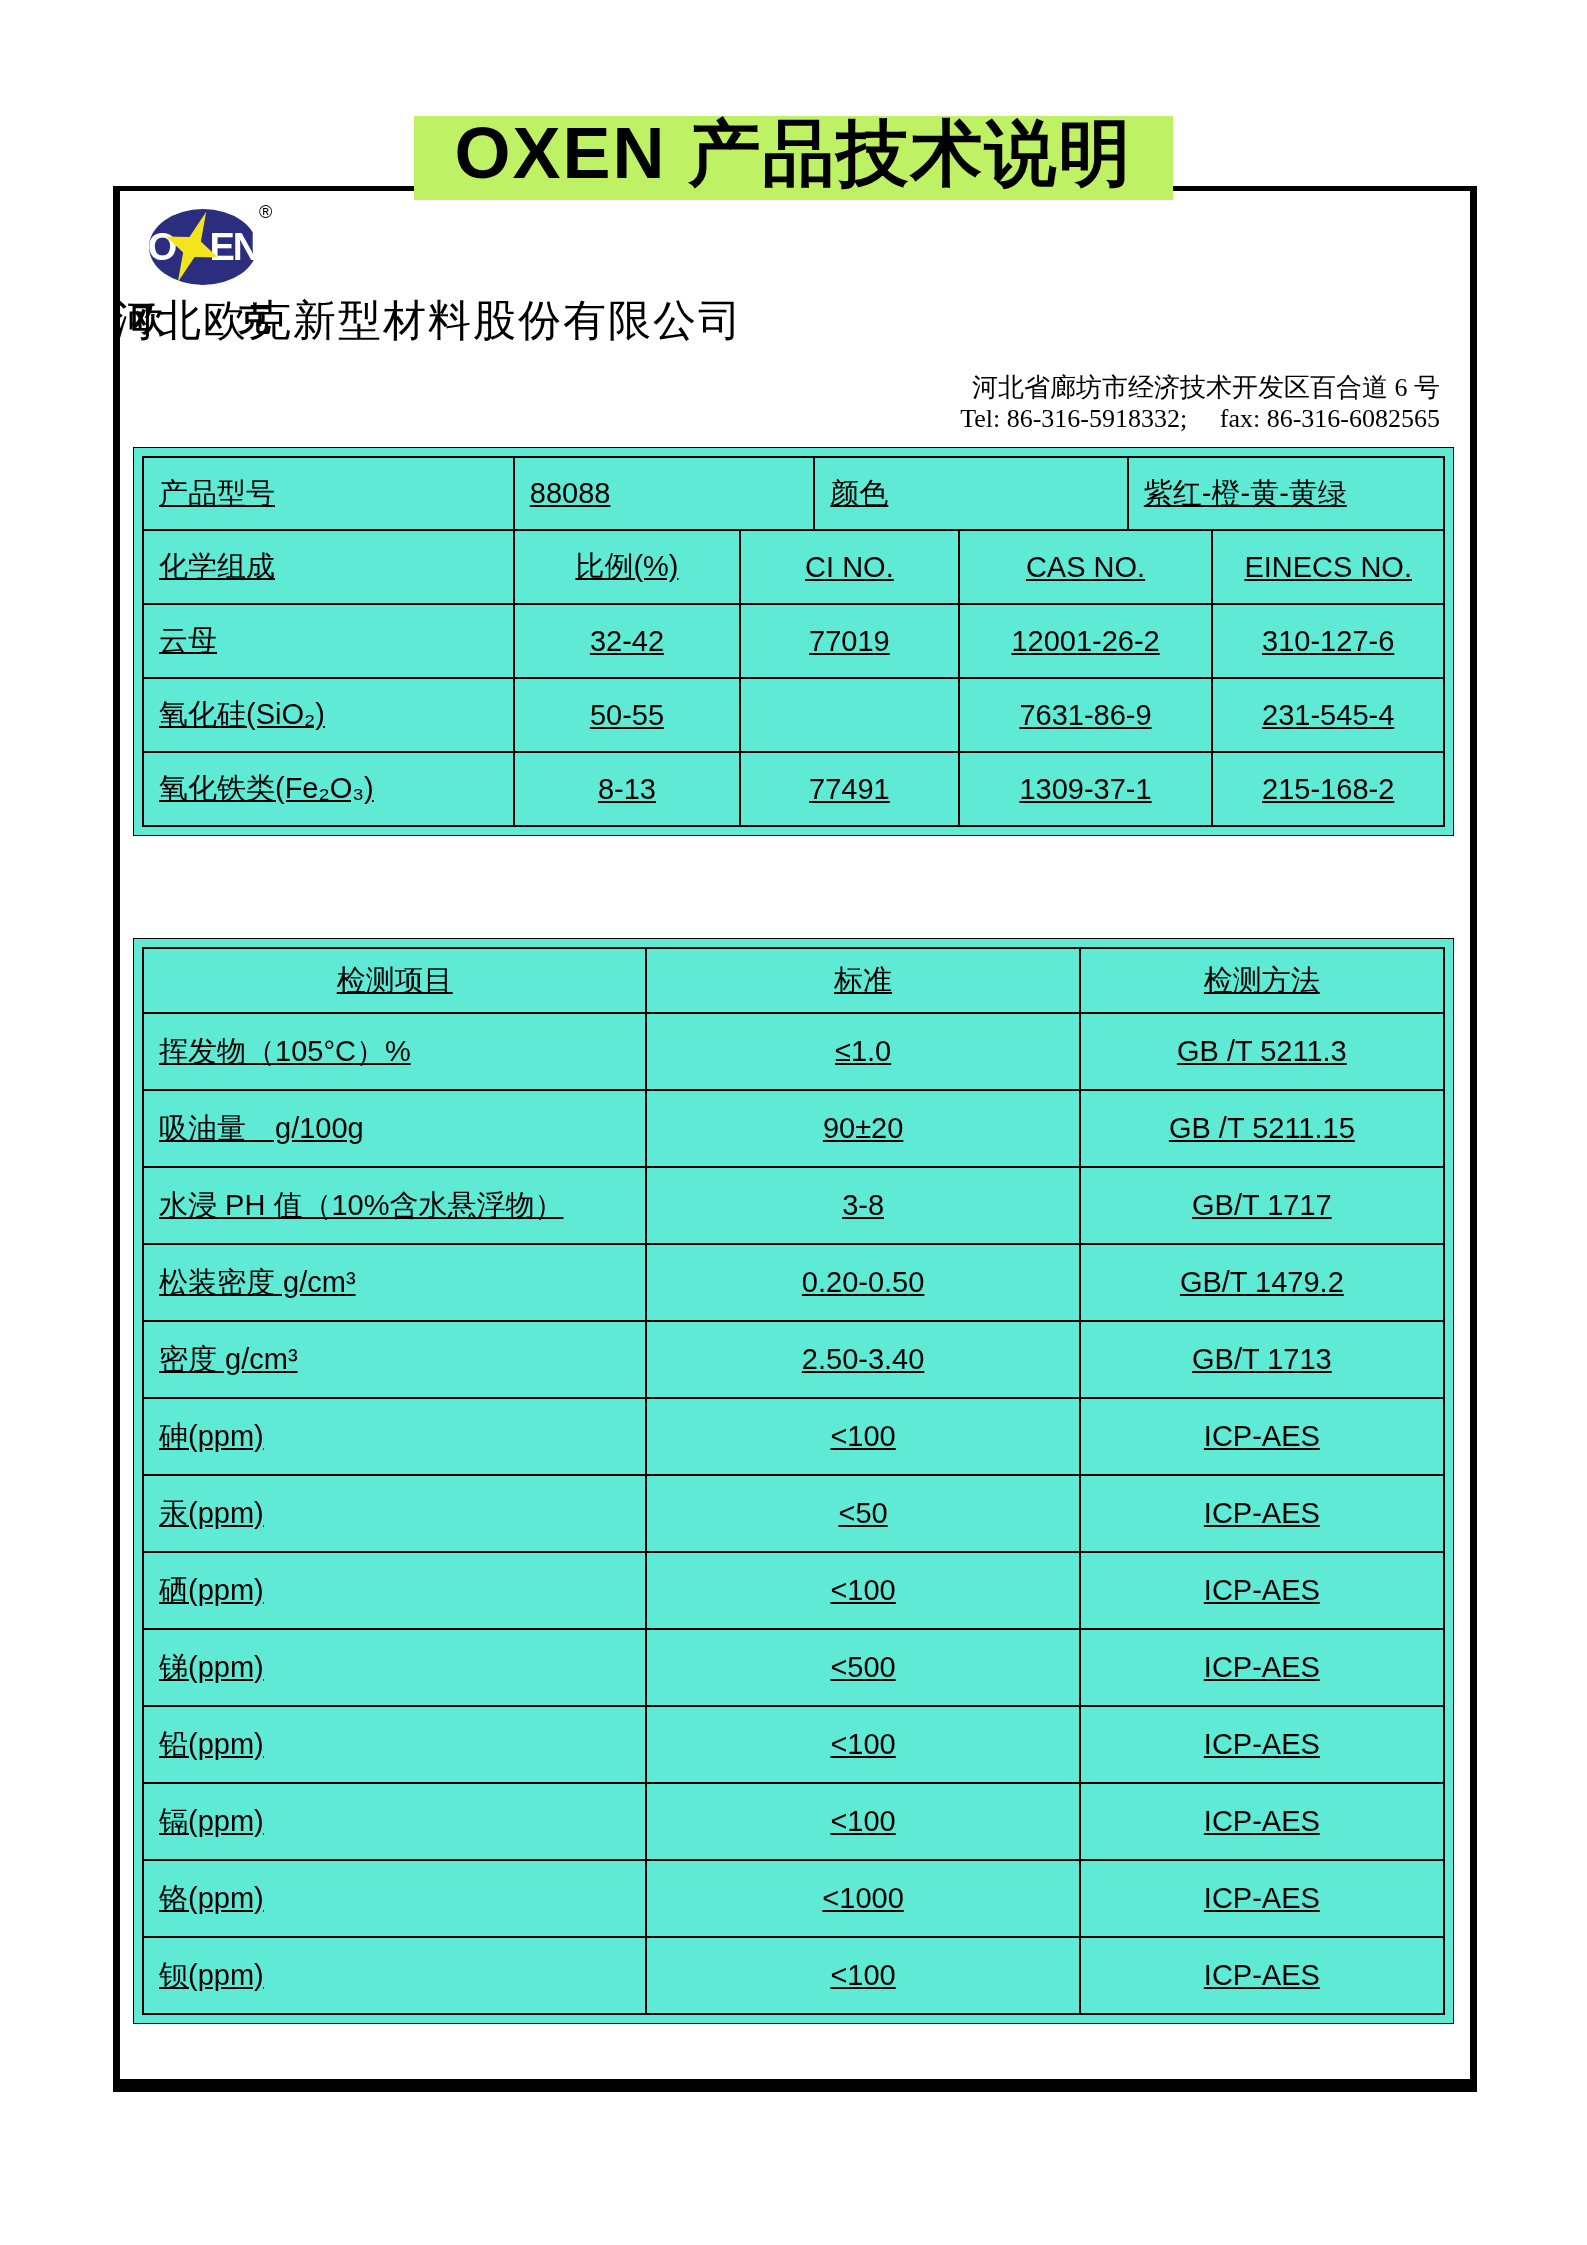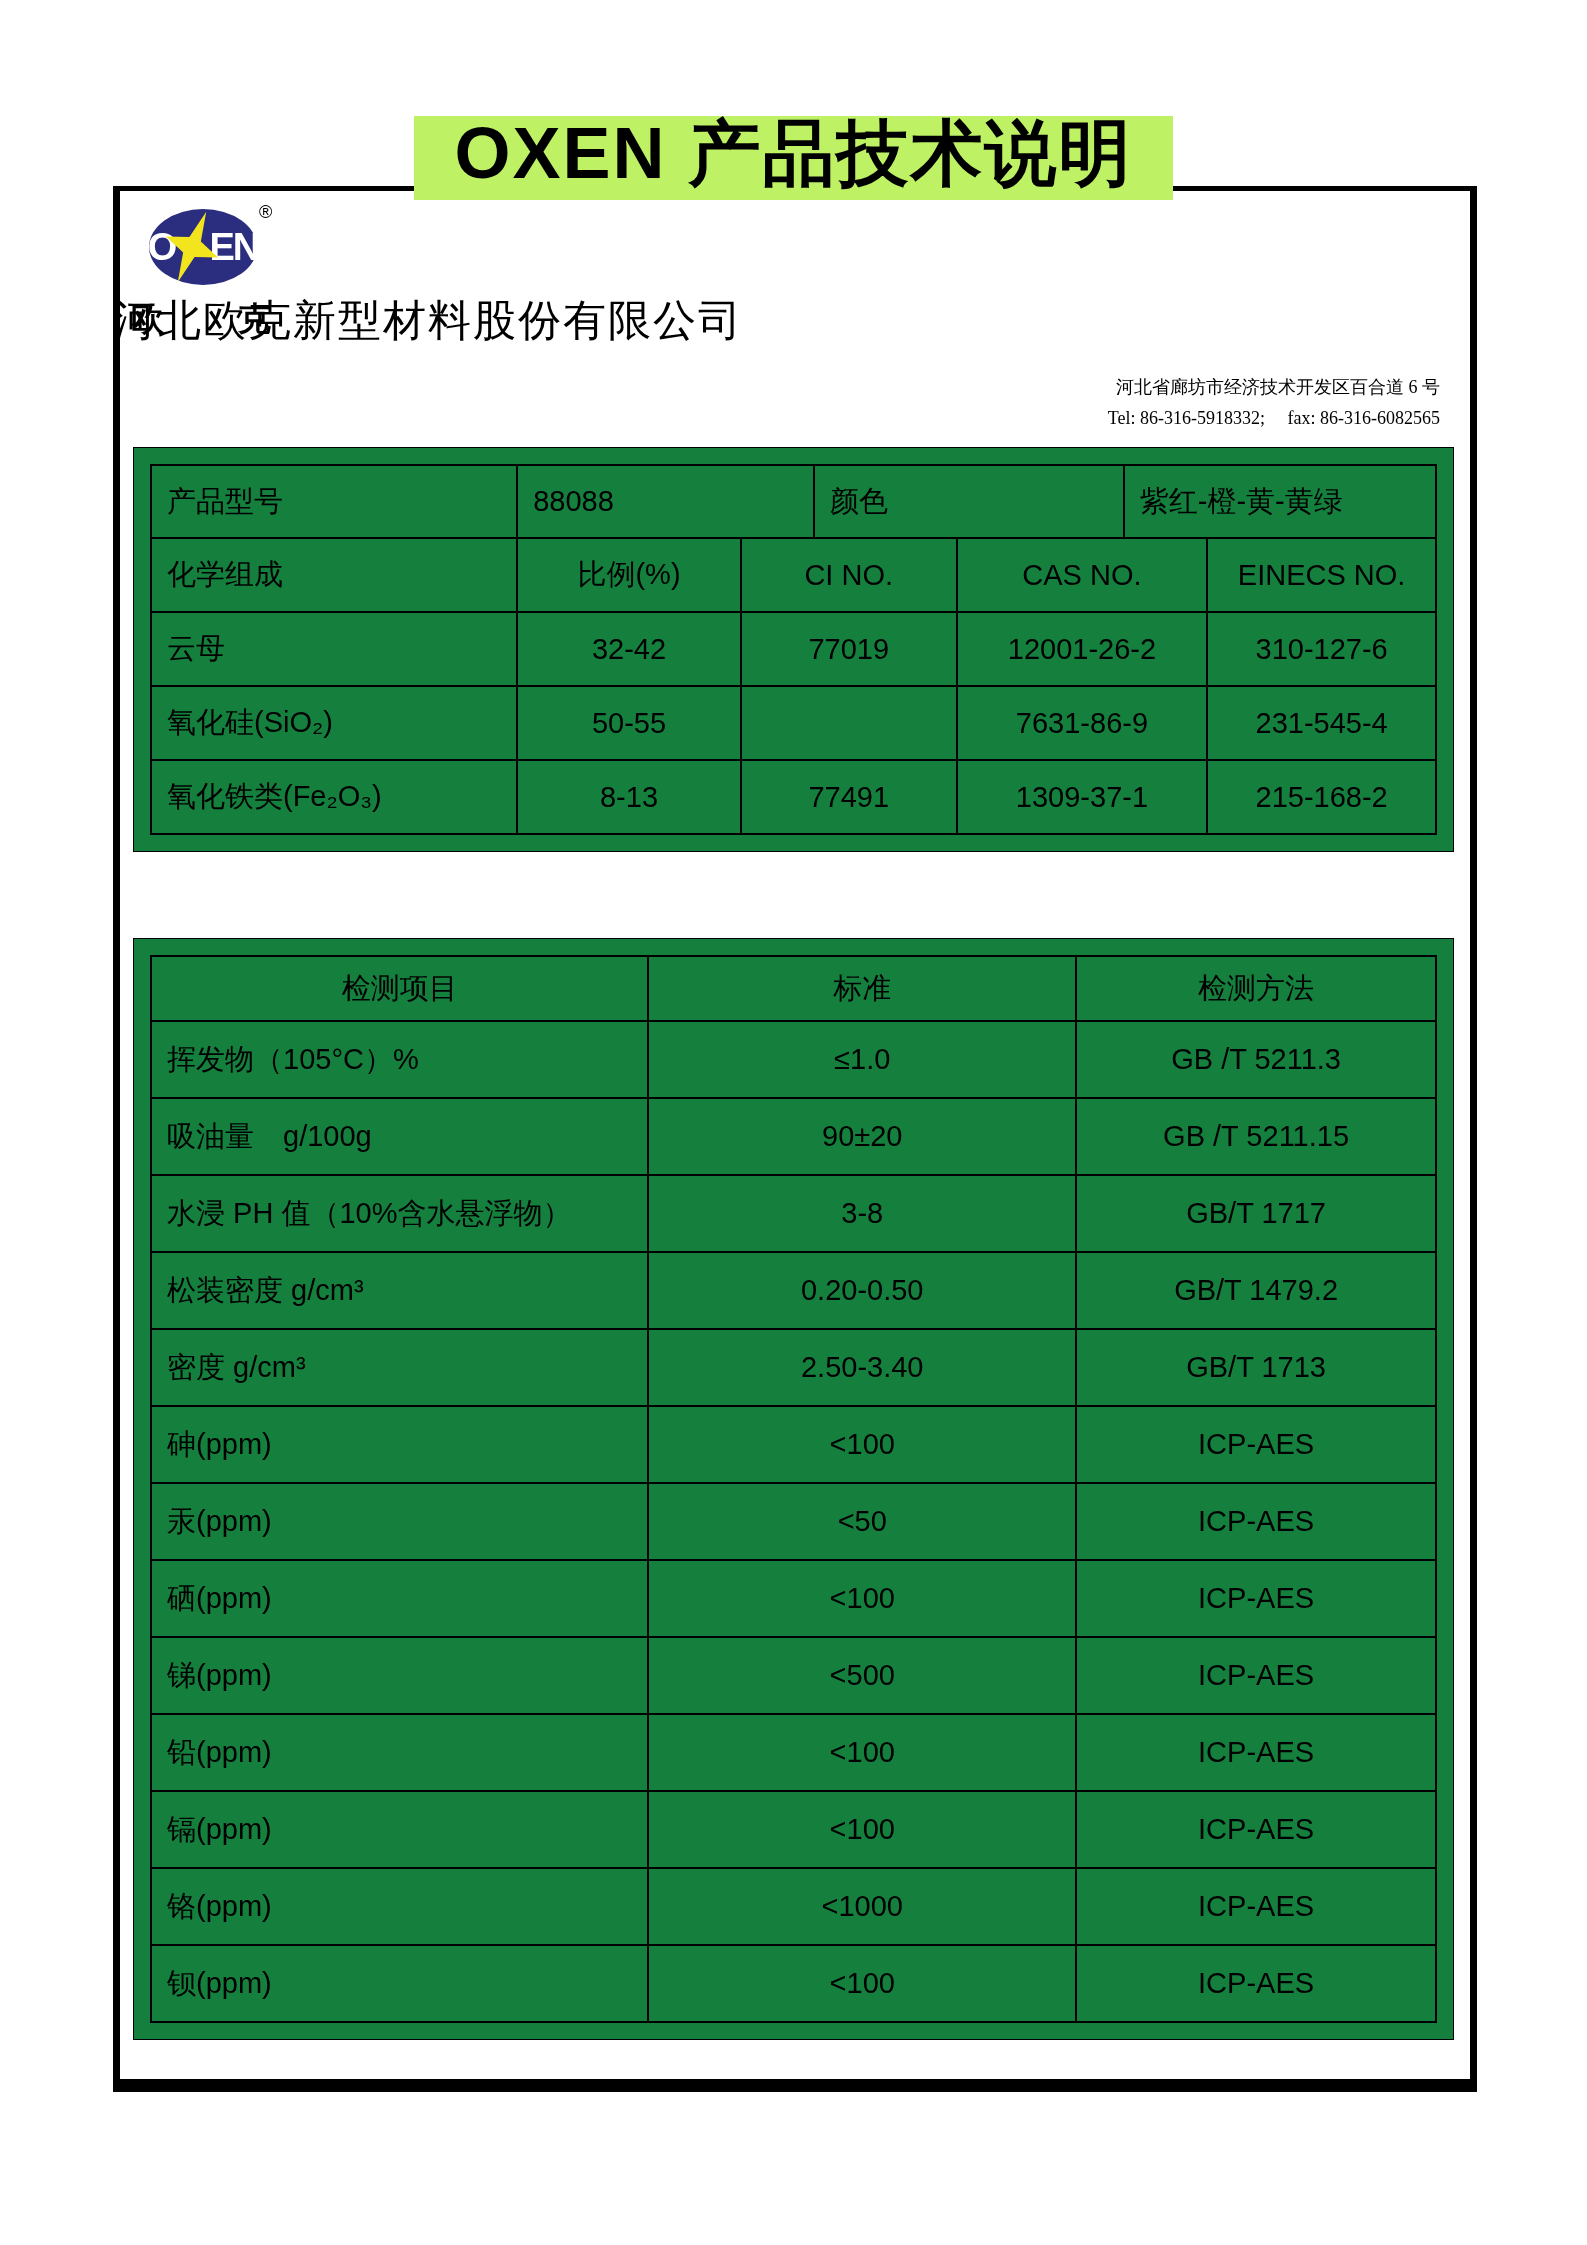--- a/index.html
+++ b/index.html
@@ -22,24 +22,24 @@
   .logo-letter{color:#fff;font-weight:800;font-size:38px;line-height:1;letter-spacing:-2px;}
   .logo-star{width:56px;height:76px;margin:0 -11px;transform:rotate(22deg);flex-shrink:0;}
   .logo-reg{position:absolute;left:259px;top:202px;font-size:18px;z-index:3;}
   .logo-cn{position:absolute;left:131px;top:297px;width:140px;display:flex;
            justify-content:space-between;font-size:33px;font-weight:700;z-index:3;}
 
   
   .company{position:absolute;left:113px;top:292px;width:1364px;text-align:left;
            font-family:"Liberation Serif","DejaVu Serif",serif;font-size:43px;letter-spacing:2px;z-index:2;}
   .addr{position:absolute;right:147px;top:372px;text-align:right;
-        font-family:"Liberation Serif","DejaVu Serif",serif;font-size:18px;line-height:31px;z-index:2;}
-
-  
-  .tblwrap{position:absolute;box-sizing:border-box;border:1px solid #000;padding:16px;background:#15803d;z-index:2;}
+        font-family:"Liberation Serif","DejaVu Serif",serif;font-size:26px;line-height:31px;z-index:2;}
+
+  
+  .tblwrap{position:absolute;box-sizing:border-box;border:1px solid #000;padding:8px;background:#5eead4;z-index:2;text-decoration:underline;}
   .tblwrap table{border-collapse:collapse;width:100%;table-layout:fixed;}
   .tblwrap td{border:2px solid #000;font-size:29px;vertical-align:middle;
               overflow:hidden;white-space:nowrap;padding:0;}
   td.l{text-align:left;padding-left:15px;}
   td.c{text-align:center;}
   .wrap1{left:133px;top:447px;width:1321px;}
   .wrap2{left:133px;top:938px;width:1321px;}
   .ta td{height:71px;}
   .tb{margin-top:-2px;}
   .tb td{height:72px;}

